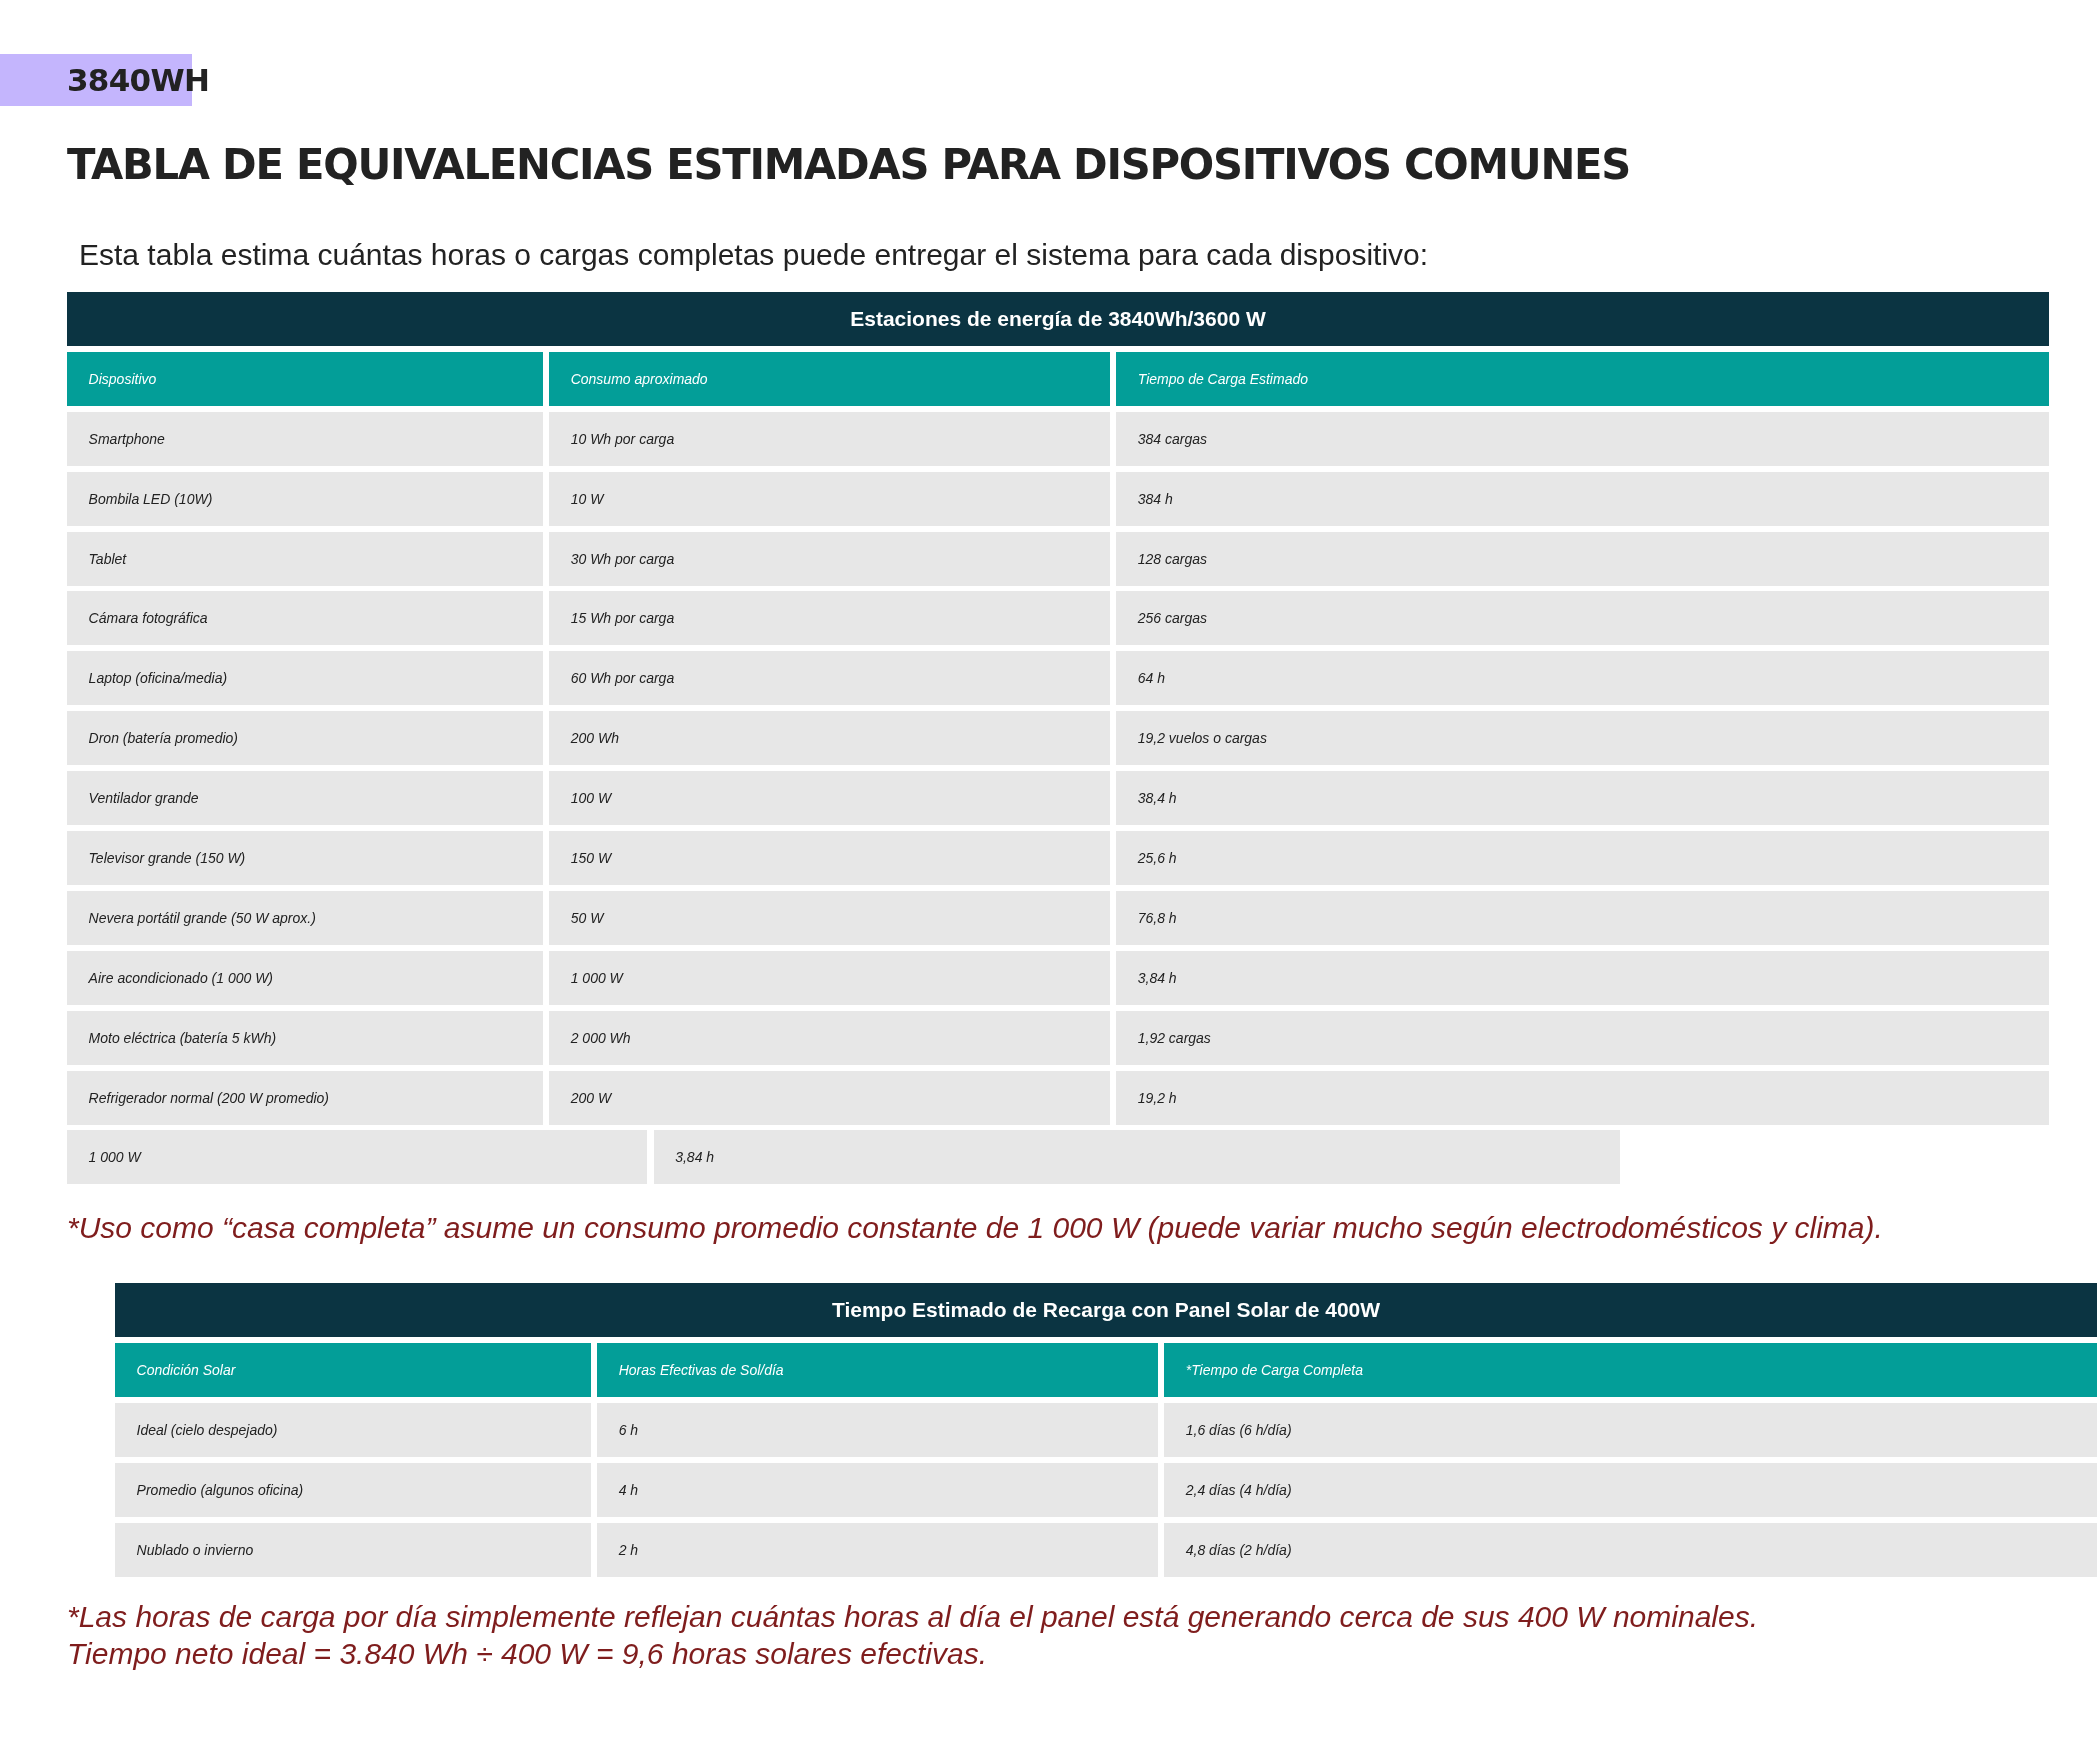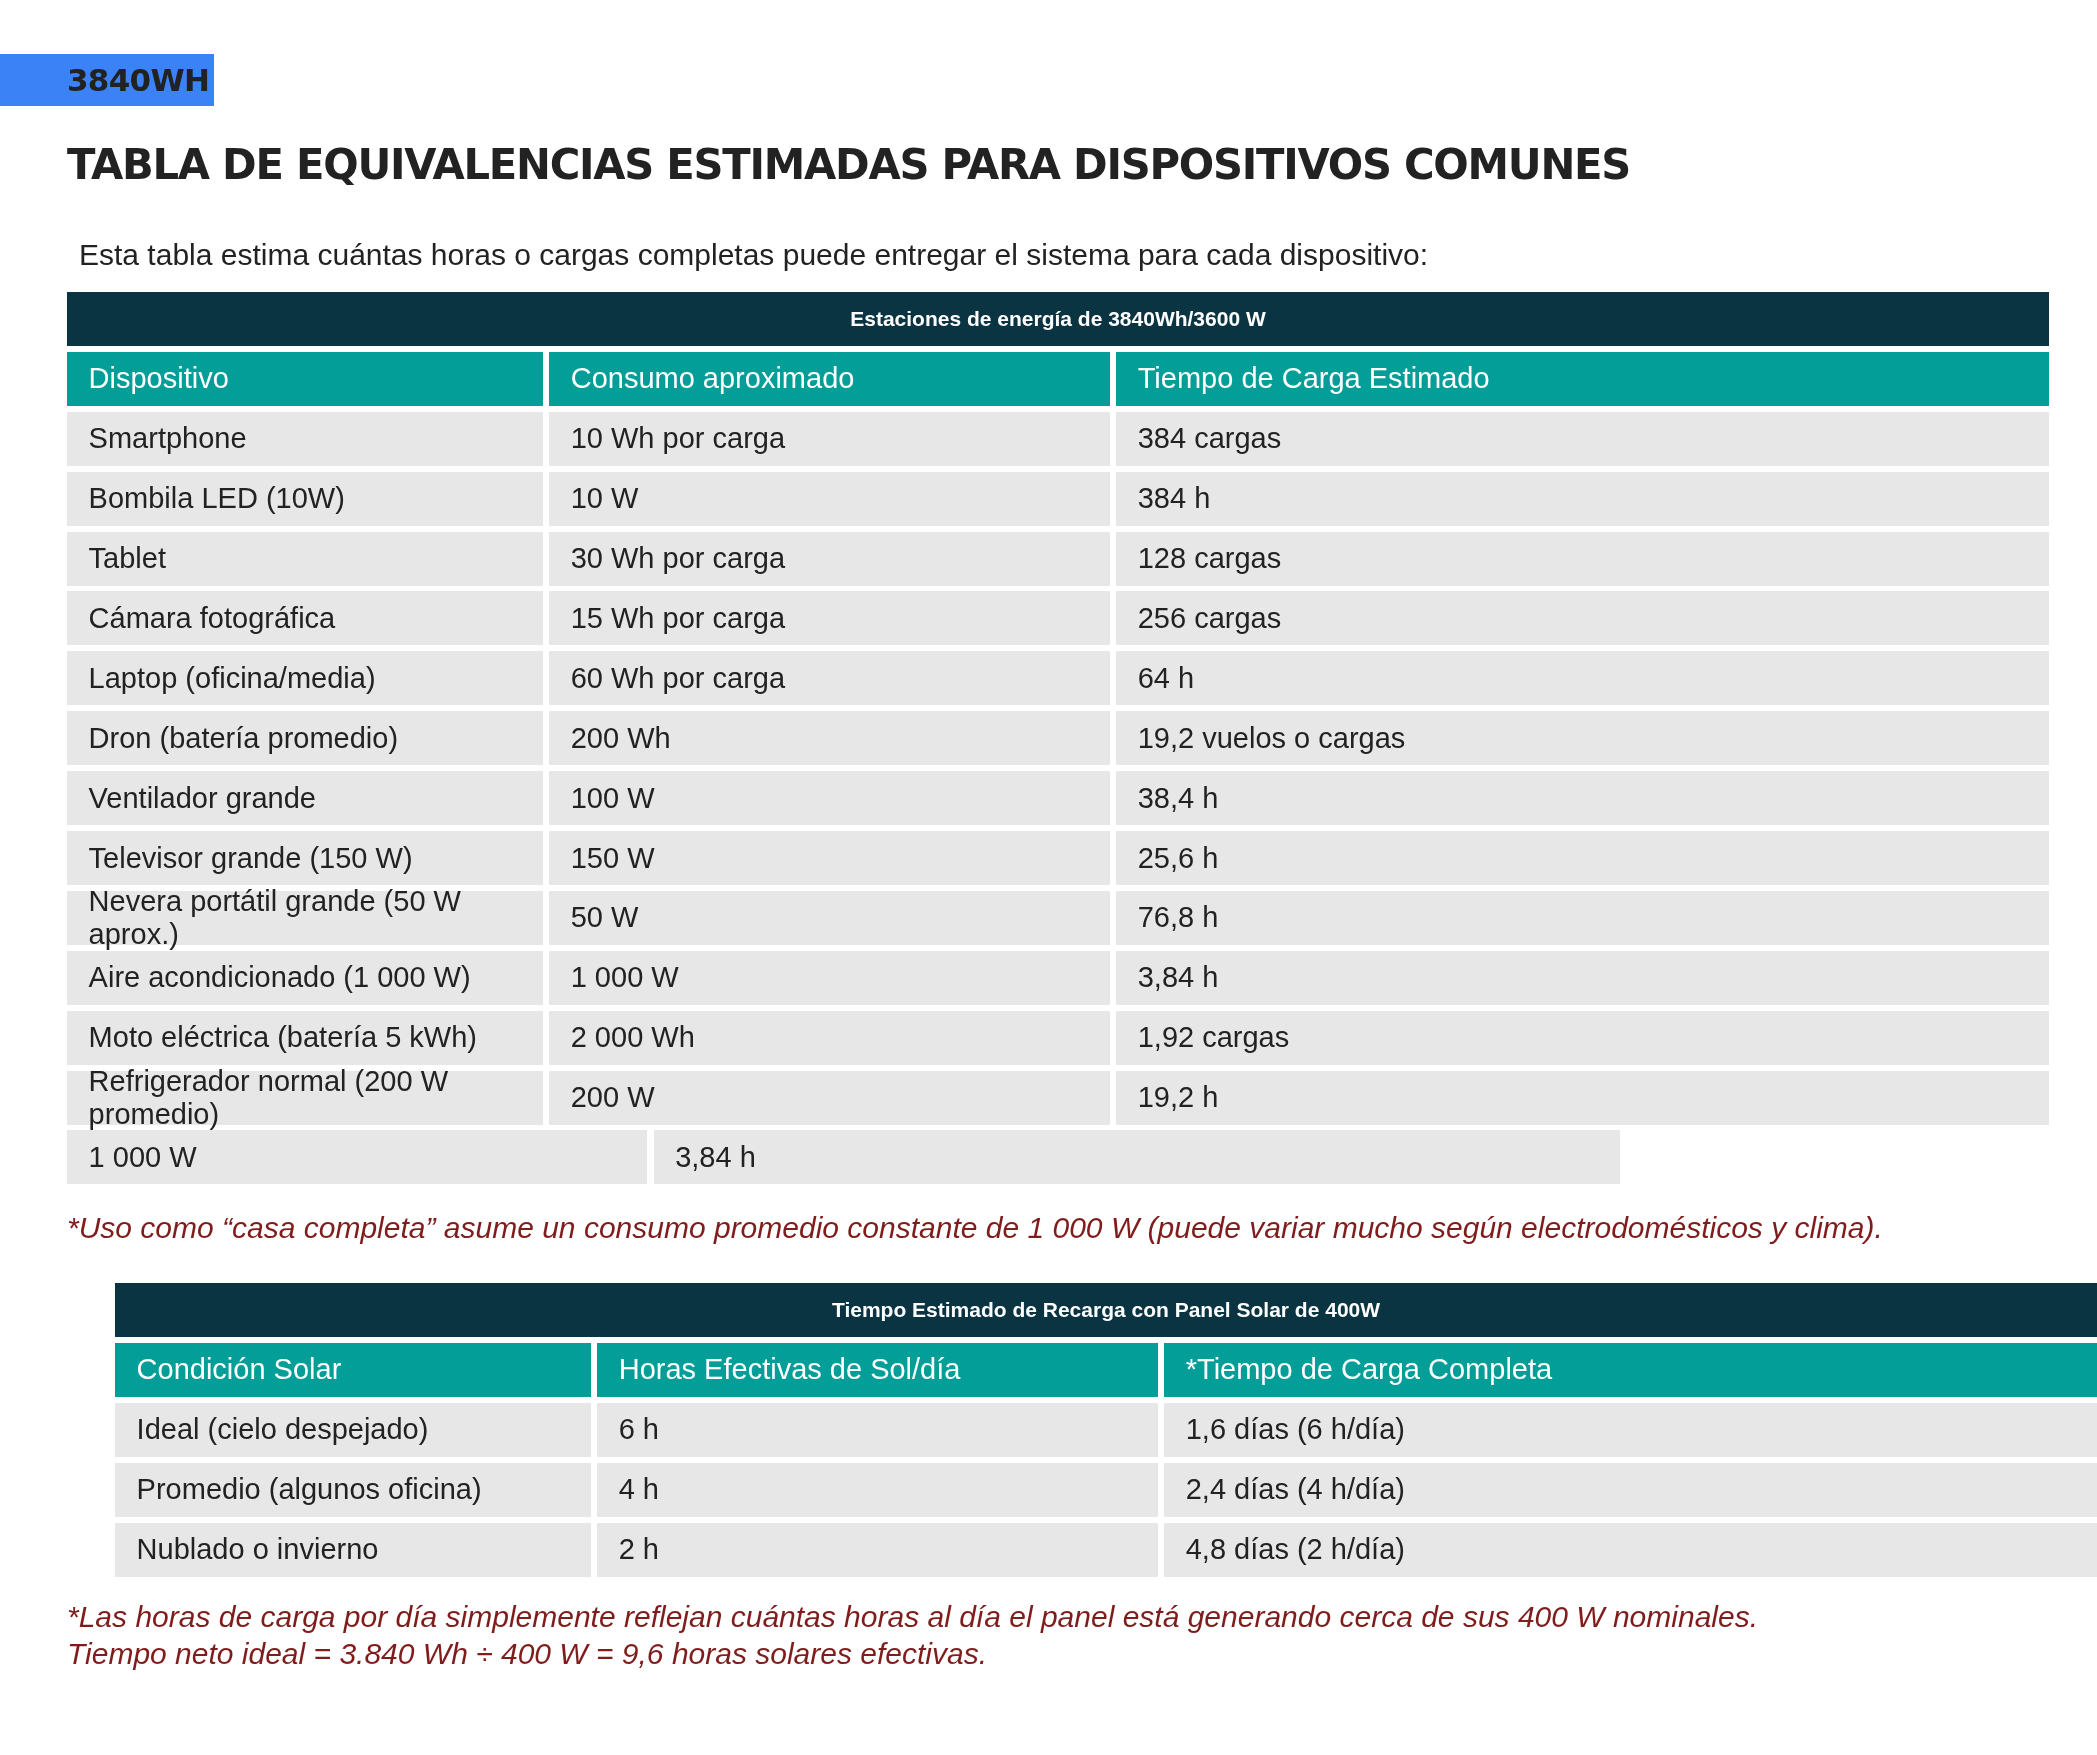--- a/index.html
+++ b/index.html
@@ -1,22 +1,22 @@
 <!DOCTYPE html>
 <html style="font-size:10.5px"><head>
 <meta charset="utf-8">
 <style>
   html, body { margin: 0; padding: 0; background: #ffffff; }
   body {
     width: 2097px; height: 1755px; position: relative; overflow: hidden;
     font-family: "Liberation Sans", sans-serif; color: #222222;
   }
   .badge {
-    position: absolute; left: 0; top: 54px; width: 214px; height: 52px;
-    background: #3b82f6; box-sizing: border-box; padding-left: 67px;
+    position: absolute; left: 0; top: 54px; width: 192px; height: 52px;
+    background: #c4b5fd; box-sizing: border-box; padding-left: 67px;
     display: flex; align-items: center;
   }
   .badge span {
     font-family: "DejaVu Sans", sans-serif; font-weight: bold; font-size: 31px;
     color: #222222; letter-spacing: -0.7px;
   }
   .title {
     position: absolute; left: 67px; top: 139px; margin: 0;
     font-family: "DejaVu Sans", sans-serif; font-weight: bold; font-size: 43px;
     letter-spacing: -1.3px; color: #222222; white-space: nowrap;
@@ -31,22 +31,22 @@
     border-collapse: separate; border-spacing: 0;
   }
   .tbl .band {
     height: 54px; background: #0b3442; color: #ffffff;
     display: flex; align-items: center; justify-content: center;
     font-weight: bold; font-size: 21px;
   }
   .tbl .row { display: flex; margin-top: 5.9px; }
   .tbl .cell {
     height: 54px; box-sizing: border-box; padding-left: 21.6px;
-    display: flex; align-items: center; font-size: 29px;
-    background: #e7e7e7; color: #222222;
+    display: flex; align-items: center; font-size: 14px;
+    background: #e7e7e7; color: #222222; font-style: italic;
   }
   .tbl .row.head .cell { background: #039e98; color: #ffffff; }
   .tbl .c1 { width: 492px; margin-right: 6.6px; }
   .tbl .c2 { width: 580px; margin-right: 6.6px; }
   .tbl .c3 { width: 966px; }
   #t1 { top: 292px; }
   #t2 { top: 1283px; margin-left: 48px; }
   #t1 .row:not(.head) .cell { height: 54px; }
   .note {
     position: absolute; left: 67px; margin: 0; font-size: 30px;

